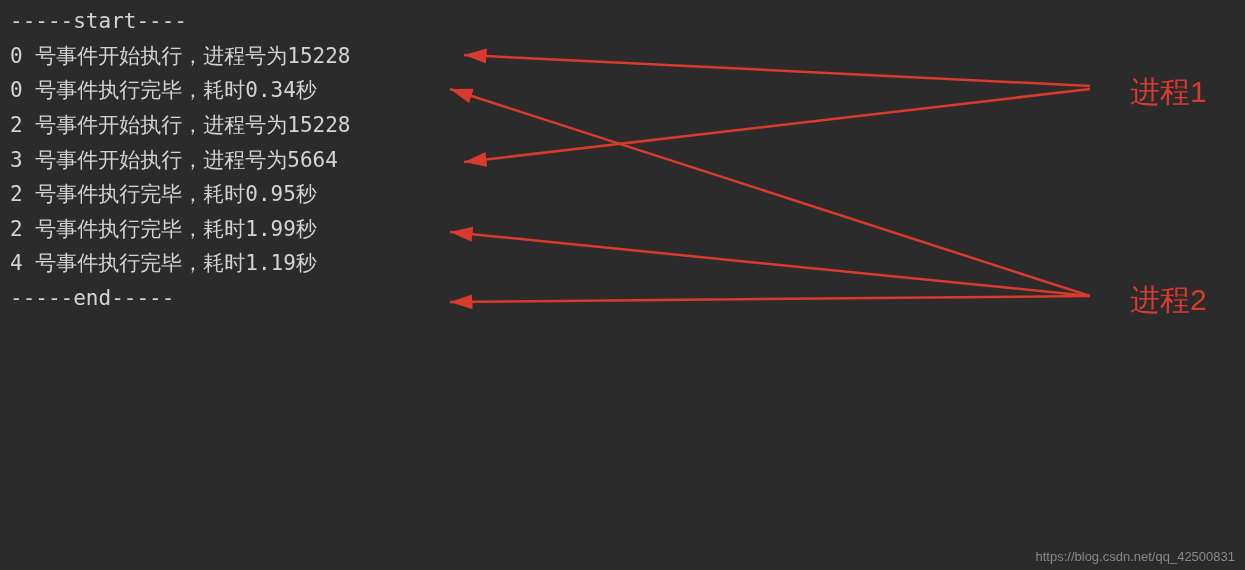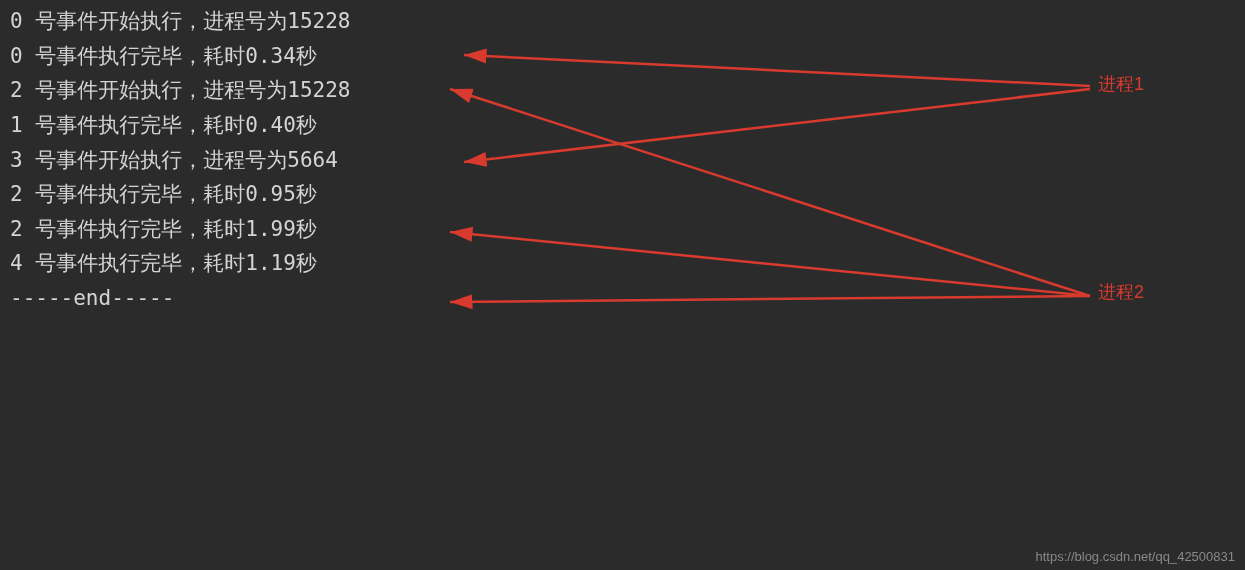--- a/index.html
+++ b/index.html
@@ -25,45 +25,46 @@
       white-space: pre;
       font-family: "Consolas", "Monaco", monospace;
     }
     .blank {
       height: 34px;
     }
     .annotation {
       position: absolute;
       color: #d93a2e;
       font-family: sans-serif;
-      font-size: 18px;
+      font-size: 30px;
       font-weight: normal;
+      margin-left: 32px;
     }
     .arrow {
       position: absolute;
       pointer-events: none;
     }
     .watermark {
       position: absolute;
       bottom: 6px;
       right: 10px;
       color: #888;
       font-size: 13px;
       font-family: Arial, sans-serif;
       text-align: center;
     }
   </style>
 </head>
 <body>
 
 <div class="terminal">
+  <div class="line">-----start----</div>
   <div class="line">0 号事件开始执行，进程号为15228</div>
   <div class="line">0 号事件执行完毕，耗时0.34秒</div>
   <div class="line">2 号事件开始执行，进程号为15228</div>
-  <div class="line">1 号事件执行完毕，耗时0.40秒</div>
   <div class="line">3 号事件开始执行，进程号为5664</div>
   <div class="line">2 号事件执行完毕，耗时0.95秒</div>
   <div class="line">2 号事件执行完毕，耗时1.99秒</div>
   <div class="line">4 号事件执行完毕，耗时1.19秒</div>
   <div class="line">-----end-----</div>
   <div class="blank"></div>
 </div>
 
 <div class="annotation" style="top: 72px; left: 1098px;">进程1</div>
 <div class="annotation" style="top: 280px; left: 1098px;">进程2</div>

